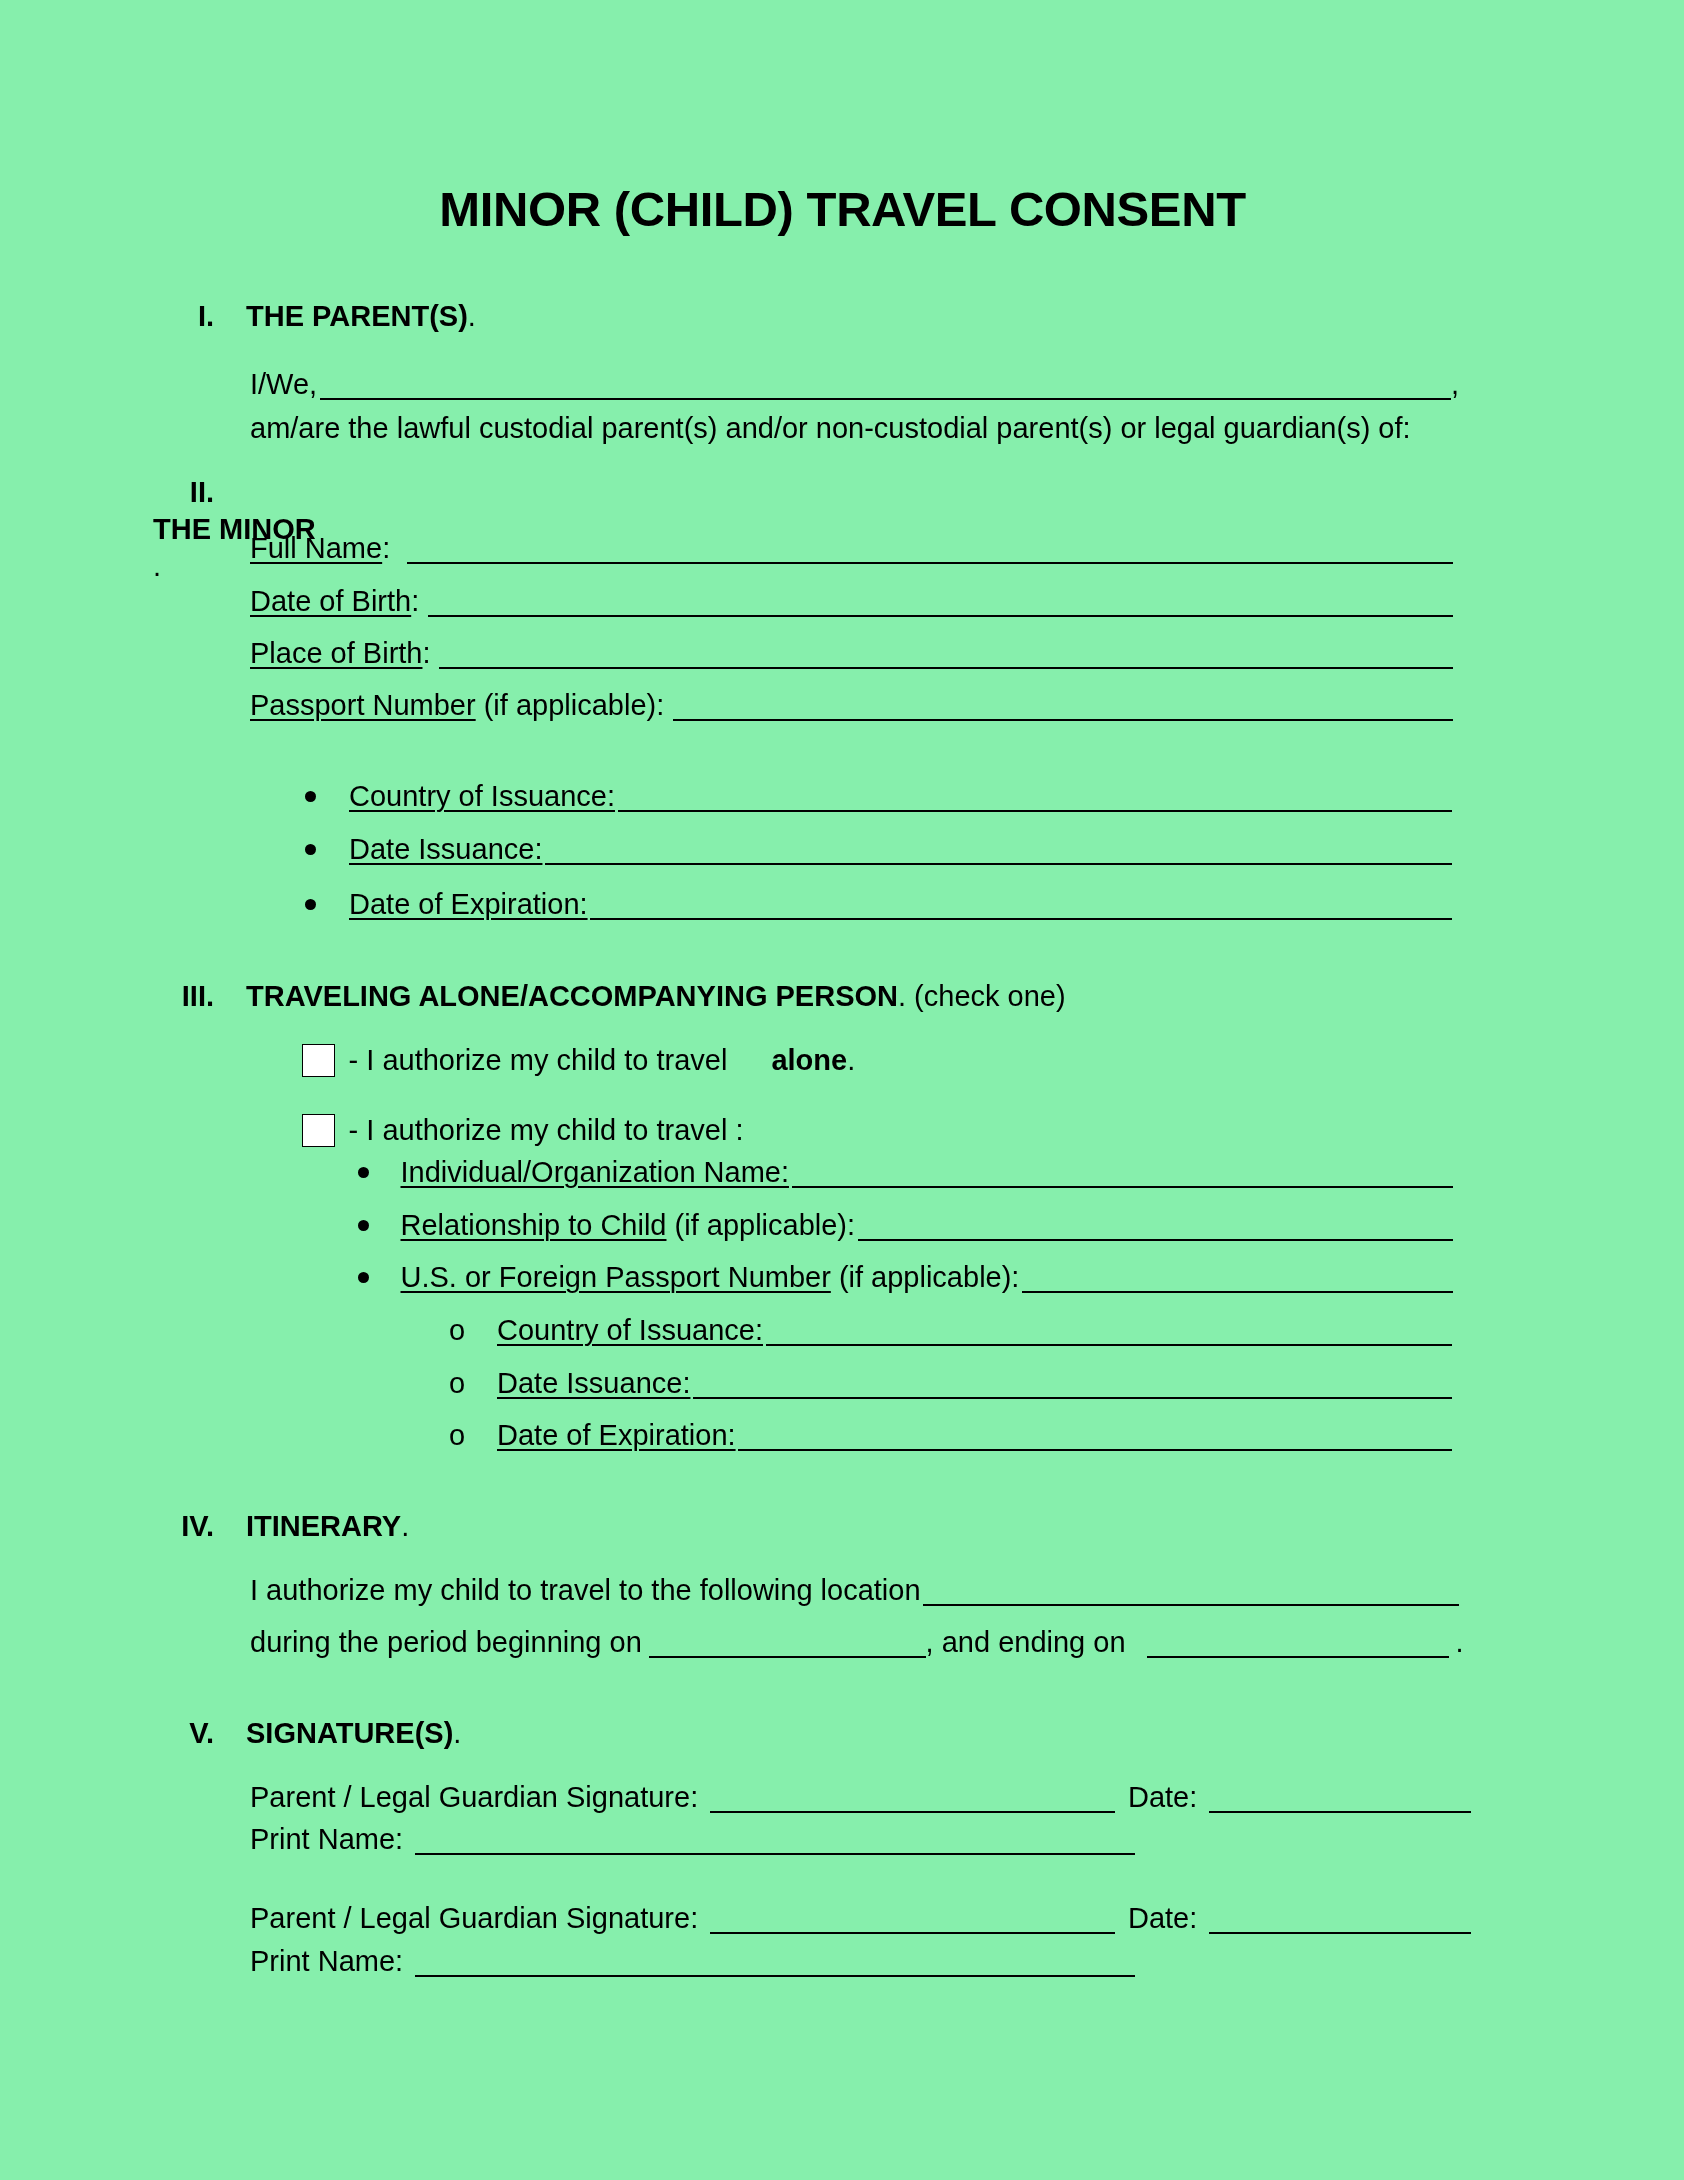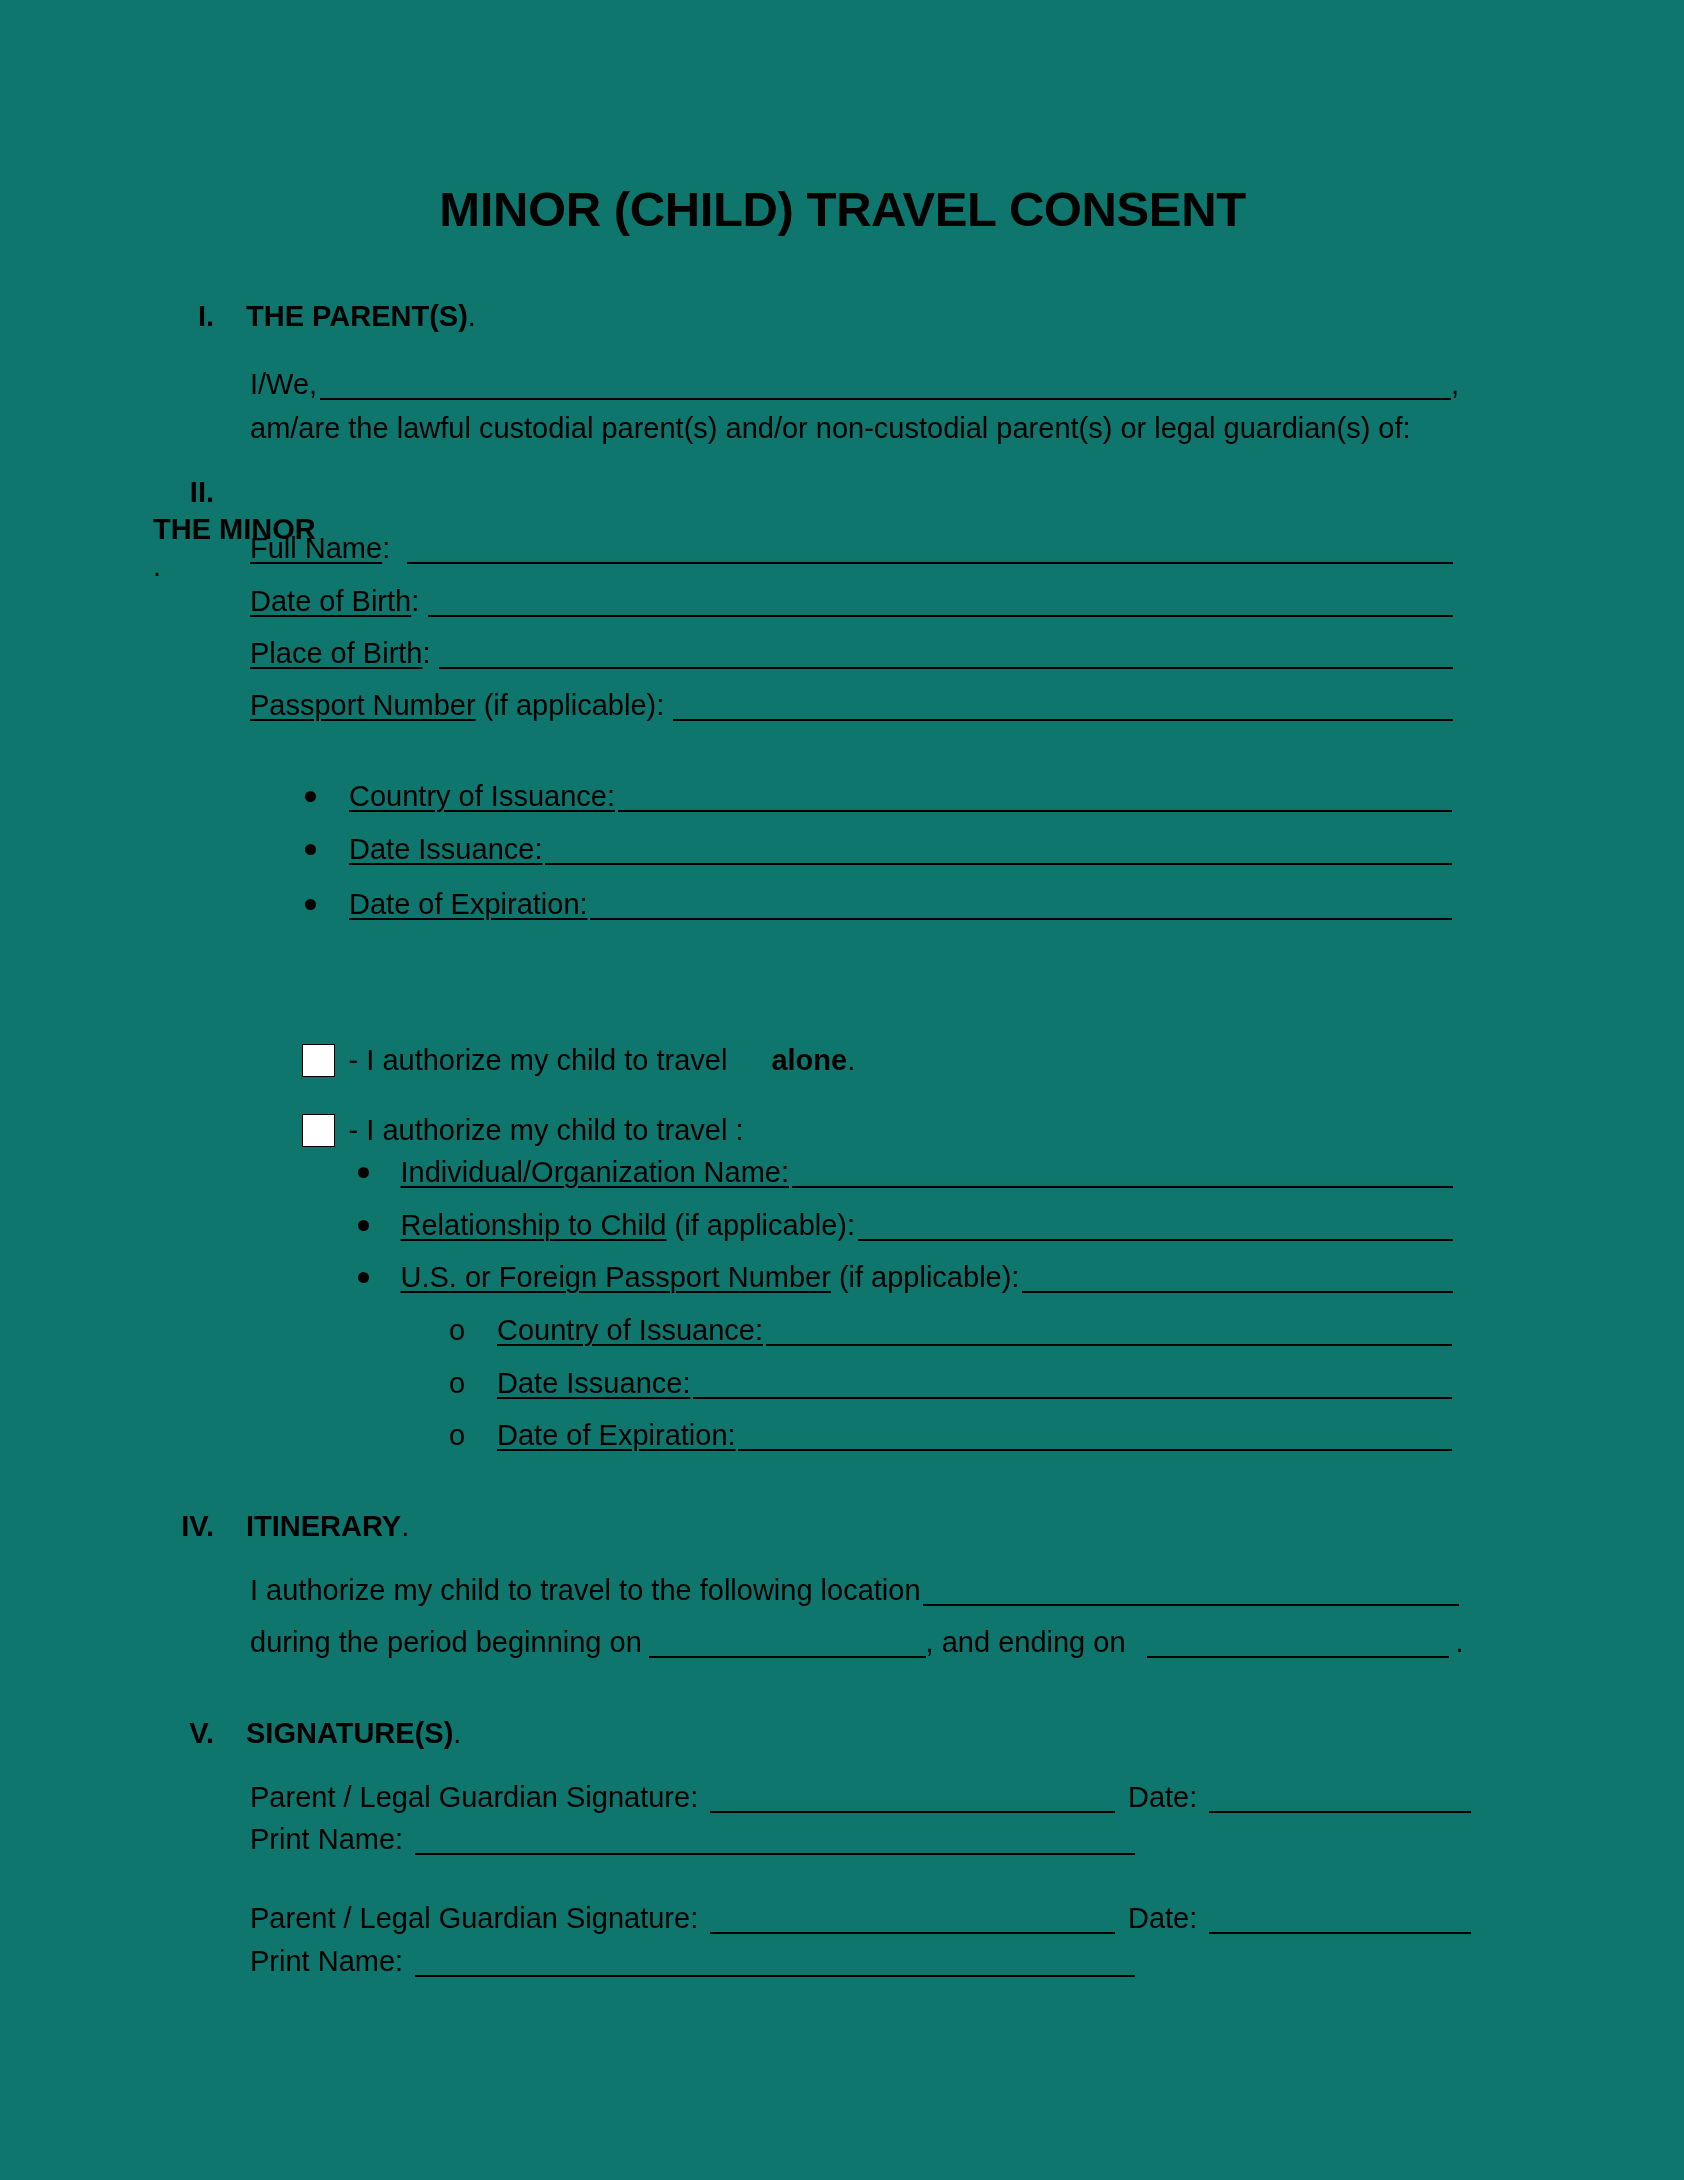--- a/index.html
+++ b/index.html
@@ -1,19 +1,19 @@
 <!DOCTYPE html>
 <html style="font-size:13.6px"><head>
 <meta charset="utf-8">
 <style>
   html,body{margin:0;padding:0;background:#ffffff;}
   .page{
     position:relative;
     width:1685px;height:2181px;
-    background:#0f766e;
+    background:#86efac;
     color:#000;
     font-family:"Liberation Sans", sans-serif;
     font-size:29px;
     overflow:hidden;
   }
   .title{
     position:absolute;top:179px;left:0;width:100%;
     text-align:center;
     font-size:49px;font-weight:bold;
     line-height:60px;
@@ -129,20 +129,25 @@
     <span class="ul">Date Issuance:</span>
     <div class="fill tight"></div>
   </div>
 
   <div class="row" style="top:886px;left:305px;width:1147px;">
     <span class="dot"></span>
     <span class="ul">Date of Expiration:</span>
     <div class="fill tight"></div>
   </div>
 
+  <div class="heading" style="top:978px;">
+    <span class="hnum">III.</span>
+    <span>TRAVELING ALONE/ACCOMPANYING PERSON</span>
+      <span class="hsuffix">. (check one)</span>
+  </div>
 
   <div class="row" style="top:1042px;left:302px;width:1158px;">
     <span class="checkbox"></span>
     <span>- I authorize my child to travel </span>
     <span class="b">alone</span>
     <span>.</span>
   </div>
 
   <div class="row" style="top:1112px;left:302px;width:1158px;">
     <span class="checkbox"></span>

